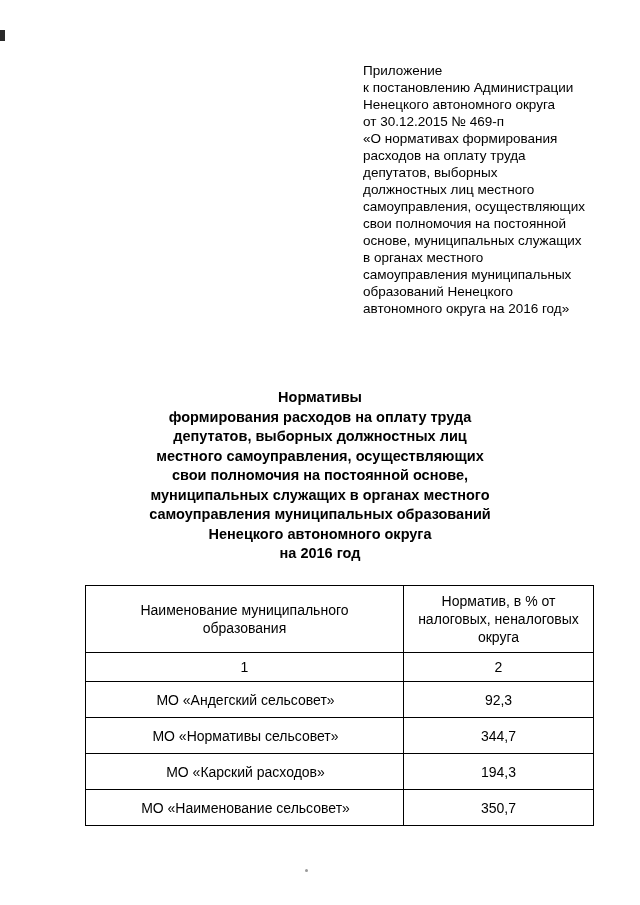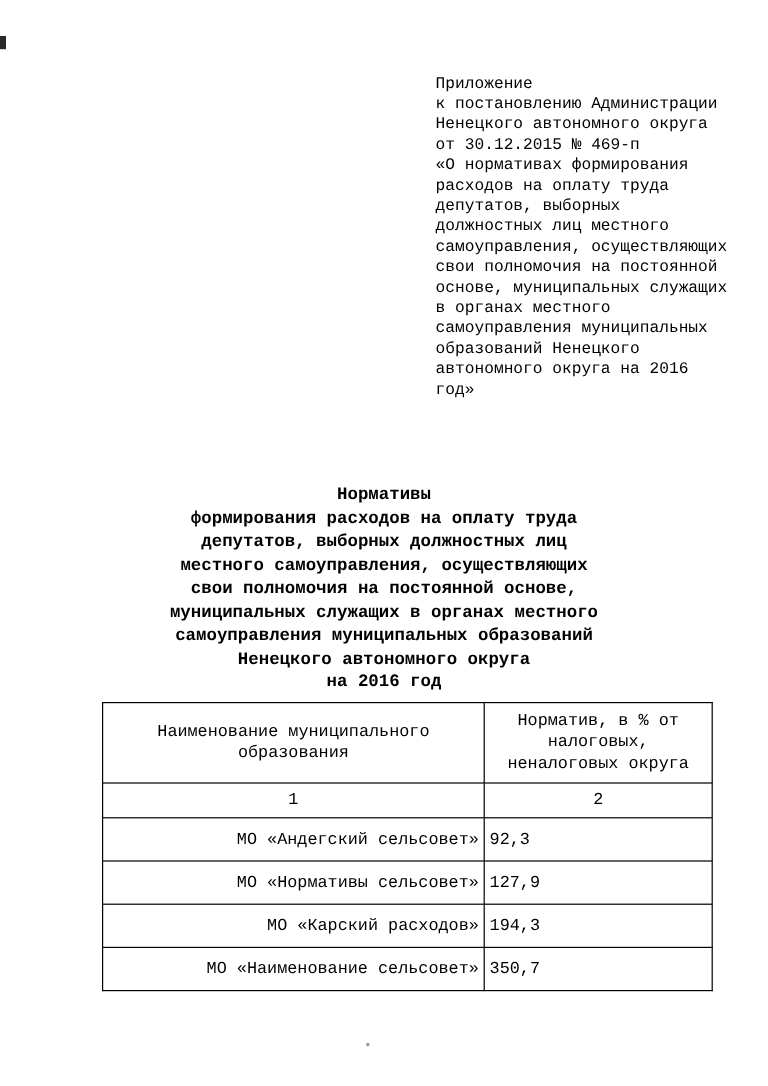--- a/index.html
+++ b/index.html
@@ -6,38 +6,38 @@
     margin: 0;
     padding: 0;
     background: #ffffff;
   }
   .page {
     position: relative;
     width: 640px;
     height: 905px;
     background: #ffffff;
     color: #000000;
-    font-family: Liberation Mono, monospace;
+    font-family: Liberation Sans, sans-serif;
     overflow: hidden;
   }
   .annex {
     position: absolute;
     left: 363px;
     top: 62px;
     width: 250px;
     font-size: 13.5px;
     line-height: 17px;
     white-space: pre-line;
     text-align: left;
   }
   .title {
     position: absolute;
     left: 0;
     right: 0;
-    top: 404px;
+    top: 388px;
     text-align: center;
     font-weight: bold;
     font-size: 14.5px;
     line-height: 19.5px;
     white-space: pre-line;
   }
   table.doc-table {
     position: absolute;
     left: 85px;
     top: 585px;
@@ -62,25 +62,26 @@
   .hdr1 { display: inline-block; max-width: 235px; }
   .hdr2 { display: inline-block; max-width: 168px; }
   tr.row-nums td {
     height: 24px;
     text-align: center;
   }
   tr.row-data td {
     height: 31px;
   }
   tr.row-data td.cell-name {
-    text-align: right;
+    text-align: center;
     padding-left: 6px;
     margin-left: 41px;
   }
   tr.row-data td.cell-value {
+    text-align: center;
   }
   .artifact-dot {
     position: absolute;
     left: 305px;
     top: 869px;
     width: 3px;
     height: 3px;
     background: #9a9a9a;
     border-radius: 50%;
   }
@@ -145,21 +146,21 @@
         <td>1</td>
         <td>2</td>
       </tr>
 
       <tr class="row-data">
         <td class="cell-name">МО «Андегский сельсовет»</td>
         <td class="cell-value">92,3</td>
       </tr>
       <tr class="row-data">
         <td class="cell-name">МО «Нормативы сельсовет»</td>
-        <td class="cell-value">127,9</td>
+        <td class="cell-value">344,7</td>
       </tr>
       <tr class="row-data">
         <td class="cell-name">МО «Карский расходов»</td>
         <td class="cell-value">194,3</td>
       </tr>
       <tr class="row-data">
         <td class="cell-name">МО «Наименование сельсовет»</td>
         <td class="cell-value">350,7</td>
       </tr>
     </tbody>

